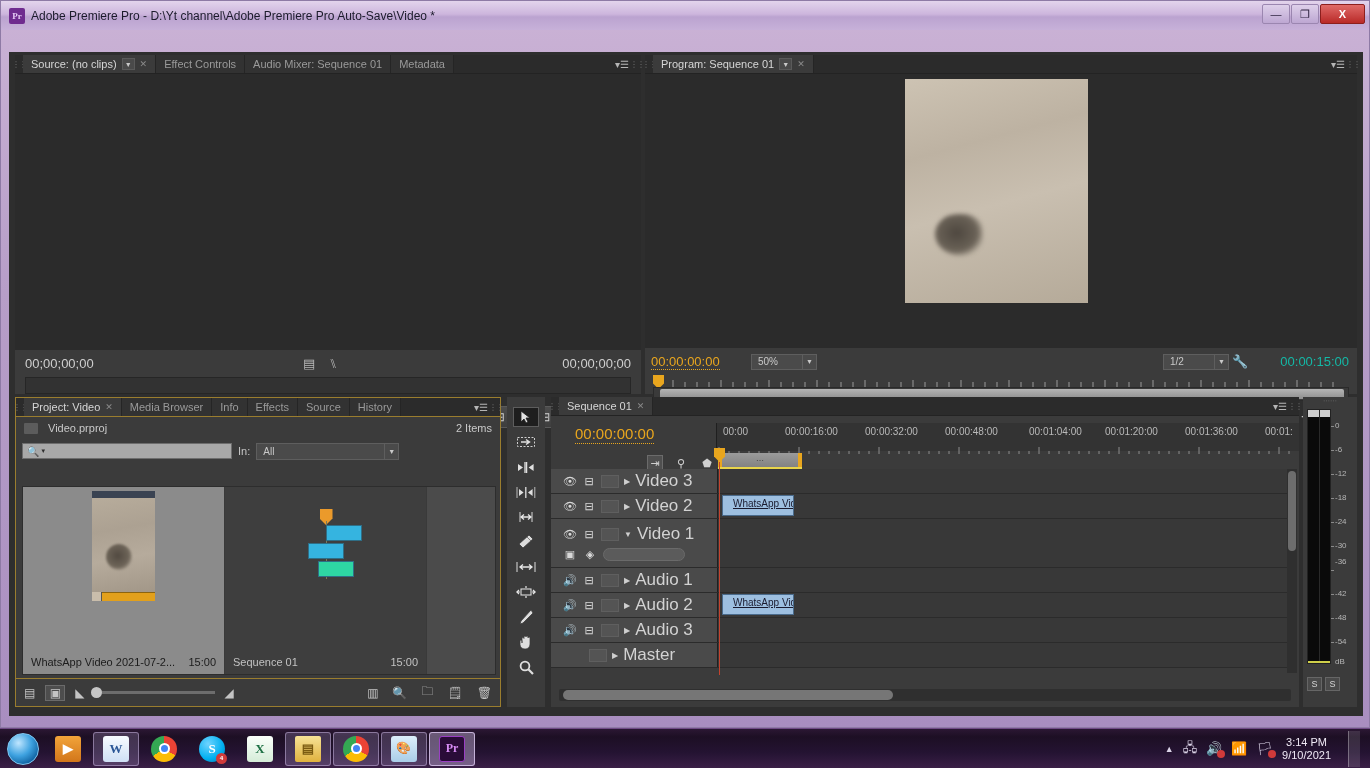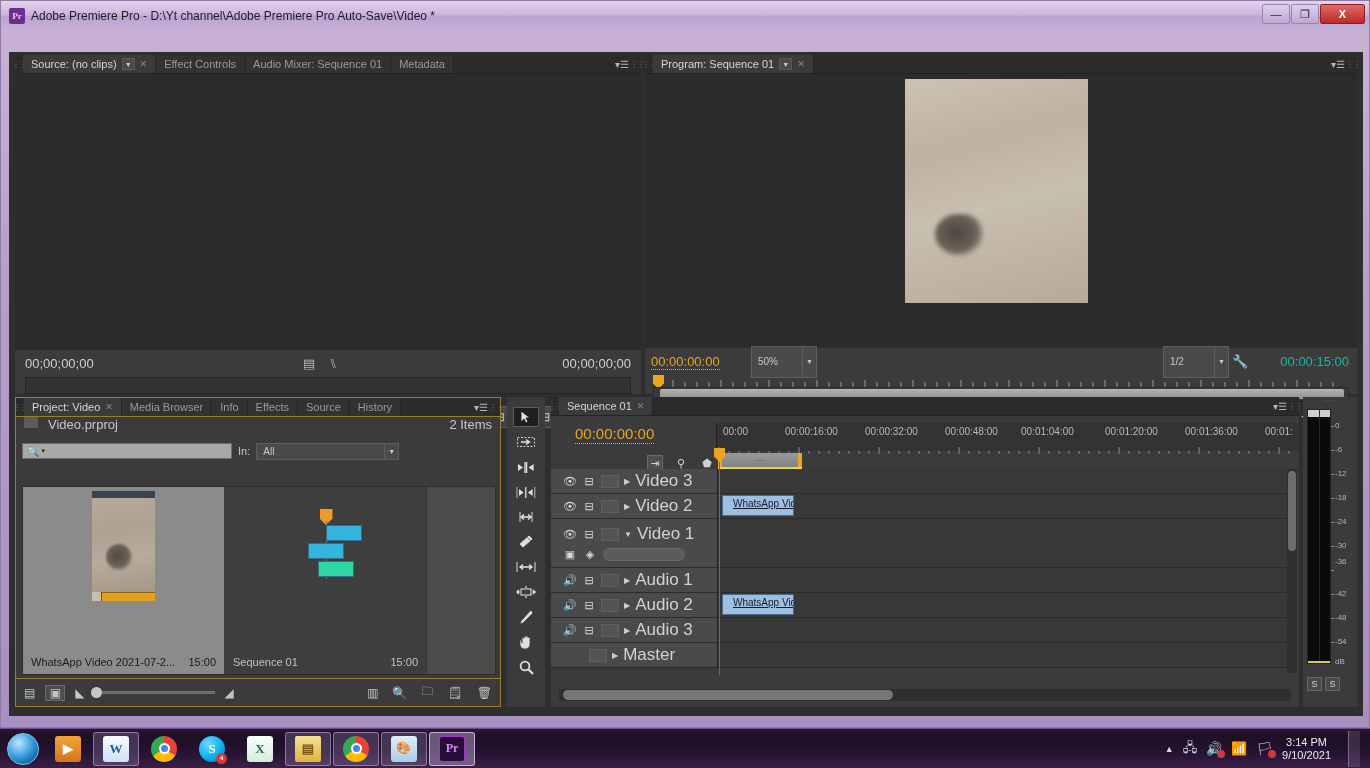--- a/index.html
+++ b/index.html
@@ -118,21 +118,21 @@
   }
   #prog-tc-row {
     position: absolute; left: 0; top: 293px; width: 712px; height: 27px;
     display: flex; align-items: center;
   }
   #prog-tc-left {
     position: absolute; left: 6px; color: #e9a61e; font-size: 13px;
     border-bottom: 1px dotted #e9a61e;
   }
   .dropdown {
-    height: 32px; background: #4a4a4a; border: 1px solid #5e5e5e;
+    height: 16px; background: #4a4a4a; border: 1px solid #5e5e5e;
     display: inline-flex; align-items: center; font-size: 10px; color: #c9c9c9;
   }
   .dropdown .dd-label { padding: 0 6px; flex: 1; }
   .dropdown .dd-arrow {
     width: 14px; height: 100%; border-left: 1px solid #5e5e5e;
     display: flex; align-items: center; justify-content: center; font-size: 7px;
   }
   #prog-zoom { position: absolute; left: 106px; width: 66px; }
   #prog-quality { position: absolute; right: 128px; width: 66px; }
   #prog-wrench { position: absolute; right: 108px; color: #c4c4c4; font-size: 13px; }
@@ -169,22 +169,22 @@
   .tgap { width: 12px; }
   .tplus { color: #c8c8c8; font-size: 16px; margin-left: 14px; }
 
   
   #project-panel {
     left: 6px; top: 345px; width: 486px; height: 310px;
     background: #3b3b3b; border: 1px solid #9a7d2e;
   }
   #project-tabbar { border-bottom: 1px solid #9a7d2e; }
   #project-header {
-    height: 22px; display: flex; padding: 0 8px;
-    font-size: 13px; color: #c9c9c9; position: relative;
+    height: 22px; display: flex; align-items: center; padding: 0 8px;
+    font-size: 11px; color: #c9c9c9; position: relative;
   }
   #proj-folder-icon {
     width: 14px; height: 11px; background: #5c5c5c; border-radius: 1px; margin-right: 10px;
   }
   #proj-items-count { position: absolute; right: 8px; }
   #project-search-row {
     height: 24px; display: flex; align-items: center; padding: 0 6px; gap: 6px;
   }
   #search-box {
     width: 210px; height: 16px; background: #a8a8a8; border: 1px solid #6d6d6d;
@@ -818,21 +818,21 @@
         <div class="grip"></div>
       </div>
 
       <div id="tl-tc">00:00:00:00</div>
 
       <div id="tl-ruler">
         <span class="ruler-label" style="left:6px;">00:00</span>
         <span class="ruler-label" style="left:68px;">00:00:16:00</span>
         <span class="ruler-label" style="left:148px;">00:00:32:00</span>
         <span class="ruler-label" style="left:228px;">00:00:48:00</span>
-        <span class="ruler-label" style="left:304px;">00:01:04:00</span>
+        <span class="ruler-label" style="left:312px;">00:01:04:00</span>
         <span class="ruler-label" style="left:388px;">00:01:20:00</span>
         <span class="ruler-label" style="left:468px;">00:01:36:00</span>
         <span class="ruler-label" style="left:548px;">00:01:</span>
         <div id="ruler-ticks">
           <svg width="583" height="8">
             <g stroke="#8d8d8d" stroke-width="1">
               <line x1="2" y1="0" x2="2" y2="7"></line>
               <line x1="12" y1="4" x2="12" y2="7"></line>
                 <line x1="22" y1="4" x2="22" y2="7"></line>
               <line x1="32" y1="4" x2="32" y2="7"></line>

